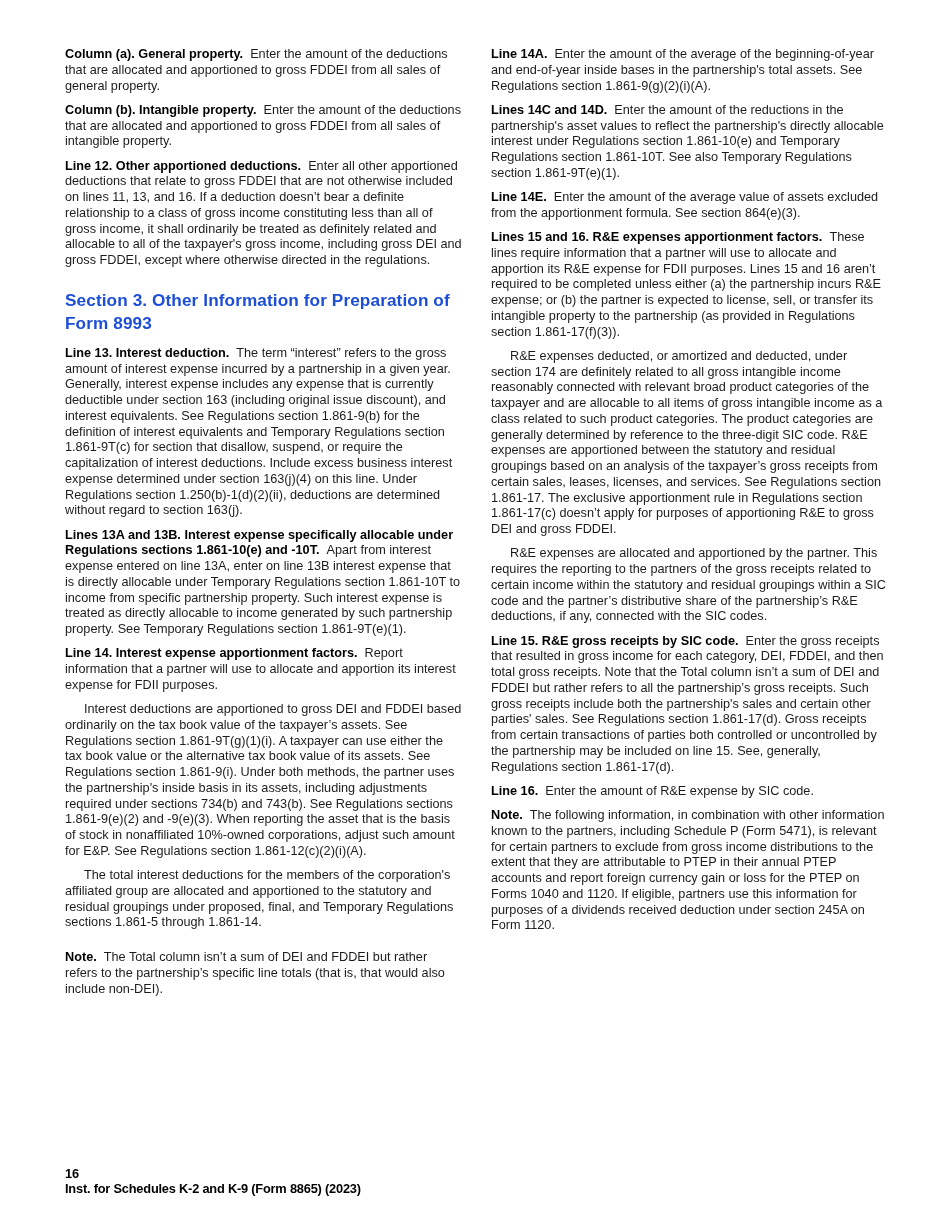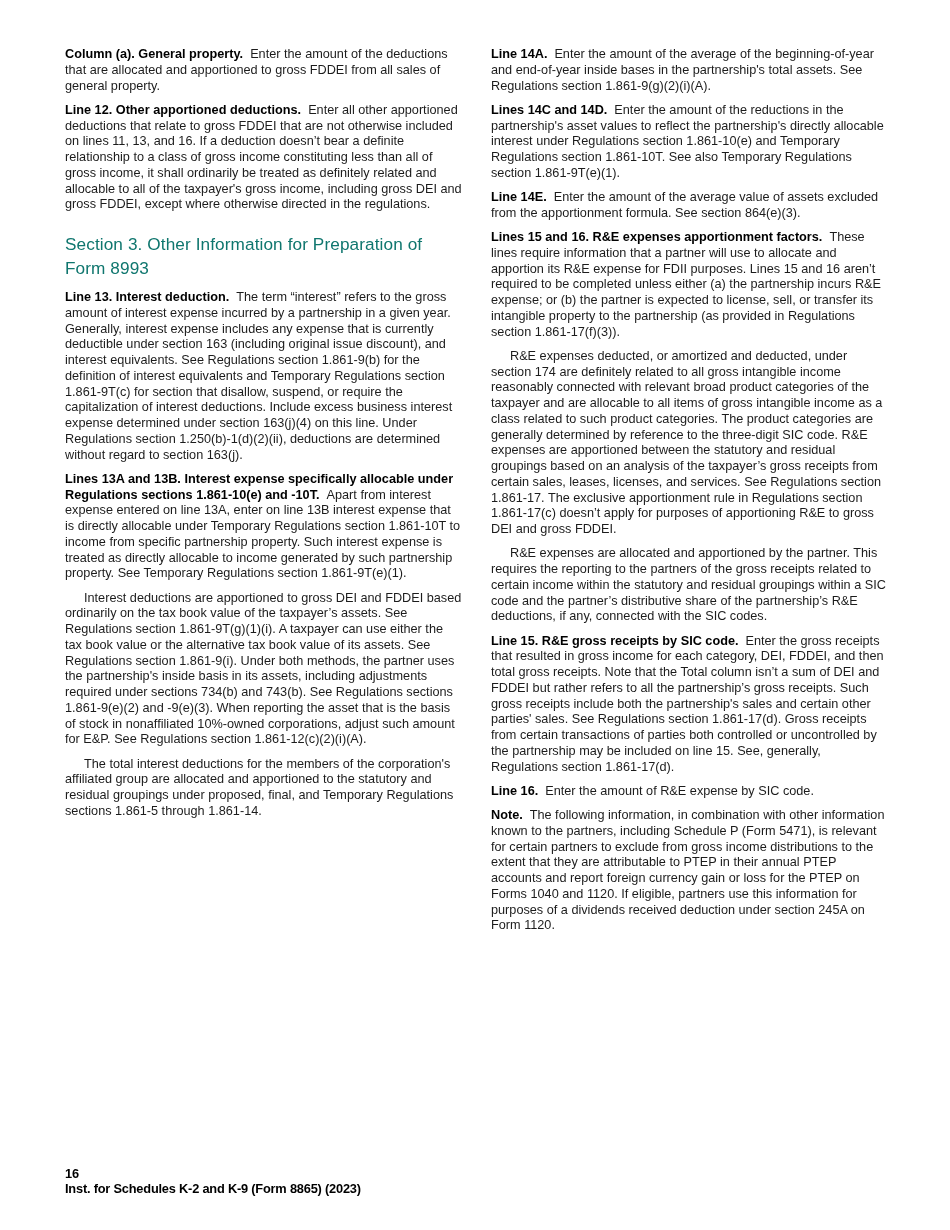--- a/index.html
+++ b/index.html
@@ -45,22 +45,22 @@
   }
   p.indent {
     text-indent: 19px;
   }
   p.note {
     margin-top: 19px;
   }
   h2.heading {
     font-size: 17.2px;
     line-height: 23.5px;
-    font-weight: normal;
-    color: #0f766e;
+    font-weight: bold;
+    color: #1d4ed8;
     margin: 20px 0 10px 0;
     letter-spacing: 0.1px;
   }
   h2.heading-part {
     margin: 21px 0 23px 0;
   }
   .footer {
     position: absolute;
     left: 65px;
     right: 66px;
@@ -76,26 +76,29 @@
   }
 </style>
 </head>
 <body>
 
 <div class="page">
   <div class="columns">
 
     <div class="col">
       <p class="para"><span class="lead">Column (a). General property.</span><span>Enter the amount of the deductions that are allocated and apportioned to gross FDDEI from all sales of general property.</span></p>
+      <p class="para"><span class="lead">Column (b). Intangible property.</span><span>Enter the amount of the deductions that are allocated and apportioned to gross FDDEI from all sales of intangible property.</span></p>
       <p class="para"><span class="lead">Line 12. Other apportioned deductions.</span><span>Enter all other apportioned deductions that relate to gross FDDEI that are not otherwise included on lines 11, 13, and 16. If a deduction doesn’t bear a definite relationship to a class of gross income constituting less than all of gross income, it shall ordinarily be treated as definitely related and allocable to all of the taxpayer's gross income, including gross DEI and gross FDDEI, except where otherwise directed in the regulations.</span></p>
       <h2 class="heading">Section 3. Other Information for Preparation of Form 8993</h2>
       <p class="para"><span class="lead">Line 13. Interest deduction.</span><span>The term “interest” refers to the gross amount of interest expense incurred by a partnership in a given year. Generally, interest expense includes any expense that is currently deductible under section 163 (including original issue discount), and interest equivalents. See Regulations section 1.861-9(b) for the definition of interest equivalents and Temporary Regulations section 1.861-9T(c) for section that disallow, suspend, or require the capitalization of interest deductions. Include excess business interest expense determined under section 163(j)(4) on this line. Under Regulations section 1.250(b)-1(d)(2)(ii), deductions are determined without regard to section 163(j).</span></p>
       <p class="para"><span class="lead">Lines 13A and 13B. Interest expense specifically allocable under Regulations sections 1.861-10(e) and -10T.</span><span>Apart from interest expense entered on line 13A, enter on line 13B interest expense that is directly allocable under Temporary Regulations section 1.861-10T to income from specific partnership property. Such interest expense is treated as directly allocable to income generated by such partnership property. See Temporary Regulations section 1.861-9T(e)(1).</span></p>
+      <p class="para"><span class="lead">Line 14. Interest expense apportionment factors.</span><span>Report information that a partner will use to allocate and apportion its interest expense for FDII purposes.</span></p>
       <p class="para indent"><span>Interest deductions are apportioned to gross DEI and FDDEI based ordinarily on the tax book value of the taxpayer’s assets. See Regulations section 1.861-9T(g)(1)(i). A taxpayer can use either the tax book value or the alternative tax book value of its assets. See Regulations section 1.861-9(i). Under both methods, the partner uses the partnership's inside basis in its assets, including adjustments required under sections 734(b) and 743(b). See Regulations sections 1.861-9(e)(2) and -9(e)(3). When reporting the asset that is the basis of stock in nonaffiliated 10%-owned corporations, adjust such amount for E&amp;P. See Regulations section 1.861-12(c)(2)(i)(A).</span></p>
       <p class="para indent"><span>The total interest deductions for the members of the corporation's affiliated group are allocated and apportioned to the statutory and residual groupings under proposed, final, and Temporary Regulations sections 1.861-5 through 1.861-14.</span></p>
+      <p class="para note"><span class="lead">Note.</span><span>The Total column isn’t a sum of DEI and FDDEI but rather refers to the partnership’s specific line totals (that is, that would also include non-DEI).</span></p>
     </div>
 
     <div class="col">
       <p class="para"><span class="lead">Line 14A.</span><span>Enter the amount of the average of the beginning-of-year and end-of-year inside bases in the partnership's total assets. See Regulations section 1.861-9(g)(2)(i)(A).</span></p>
       <p class="para"><span class="lead">Lines 14C and 14D.</span><span>Enter the amount of the reductions in the partnership's asset values to reflect the partnership's directly allocable interest under Regulations section 1.861-10(e) and Temporary Regulations section 1.861-10T. See also Temporary Regulations section 1.861-9T(e)(1).</span></p>
       <p class="para"><span class="lead">Line 14E.</span><span>Enter the amount of the average value of assets excluded from the apportionment formula. See section 864(e)(3).</span></p>
       <p class="para"><span class="lead">Lines 15 and 16. R&amp;E expenses apportionment factors.</span><span>These lines require information that a partner will use to allocate and apportion its R&amp;E expense for FDII purposes. Lines 15 and 16 aren’t required to be completed unless either (a) the partnership incurs R&amp;E expense; or (b) the partner is expected to license, sell, or transfer its intangible property to the partnership (as provided in Regulations section 1.861-17(f)(3)).</span></p>
       <p class="para indent"><span>R&amp;E expenses deducted, or amortized and deducted, under section 174 are definitely related to all gross intangible income reasonably connected with relevant broad product categories of the taxpayer and are allocable to all items of gross intangible income as a class related to such product categories. The product categories are generally determined by reference to the three-digit SIC code. R&amp;E expenses are apportioned between the statutory and residual groupings based on an analysis of the taxpayer’s gross receipts from certain sales, leases, licenses, and services. See Regulations section 1.861-17. The exclusive apportionment rule in Regulations section 1.861-17(c) doesn’t apply for purposes of apportioning R&amp;E to gross DEI and gross FDDEI.</span></p>
       <p class="para indent"><span>R&amp;E expenses are allocated and apportioned by the partner. This requires the reporting to the partners of the gross receipts related to certain income within the statutory and residual groupings within a SIC code and the partner’s distributive share of the partnership’s R&amp;E deductions, if any, connected with the SIC codes.</span></p>
       <p class="para"><span class="lead">Line 15. R&amp;E gross receipts by SIC code.</span><span>Enter the gross receipts that resulted in gross income for each category, DEI, FDDEI, and then total gross receipts. Note that the Total column isn’t a sum of DEI and FDDEI but rather refers to all the partnership’s gross receipts. Such gross receipts include both the partnership's sales and certain other parties' sales. See Regulations section 1.861-17(d). Gross receipts from certain transactions of parties both controlled or uncontrolled by the partnership may be included on line 15. See, generally, Regulations section 1.861-17(d).</span></p>

